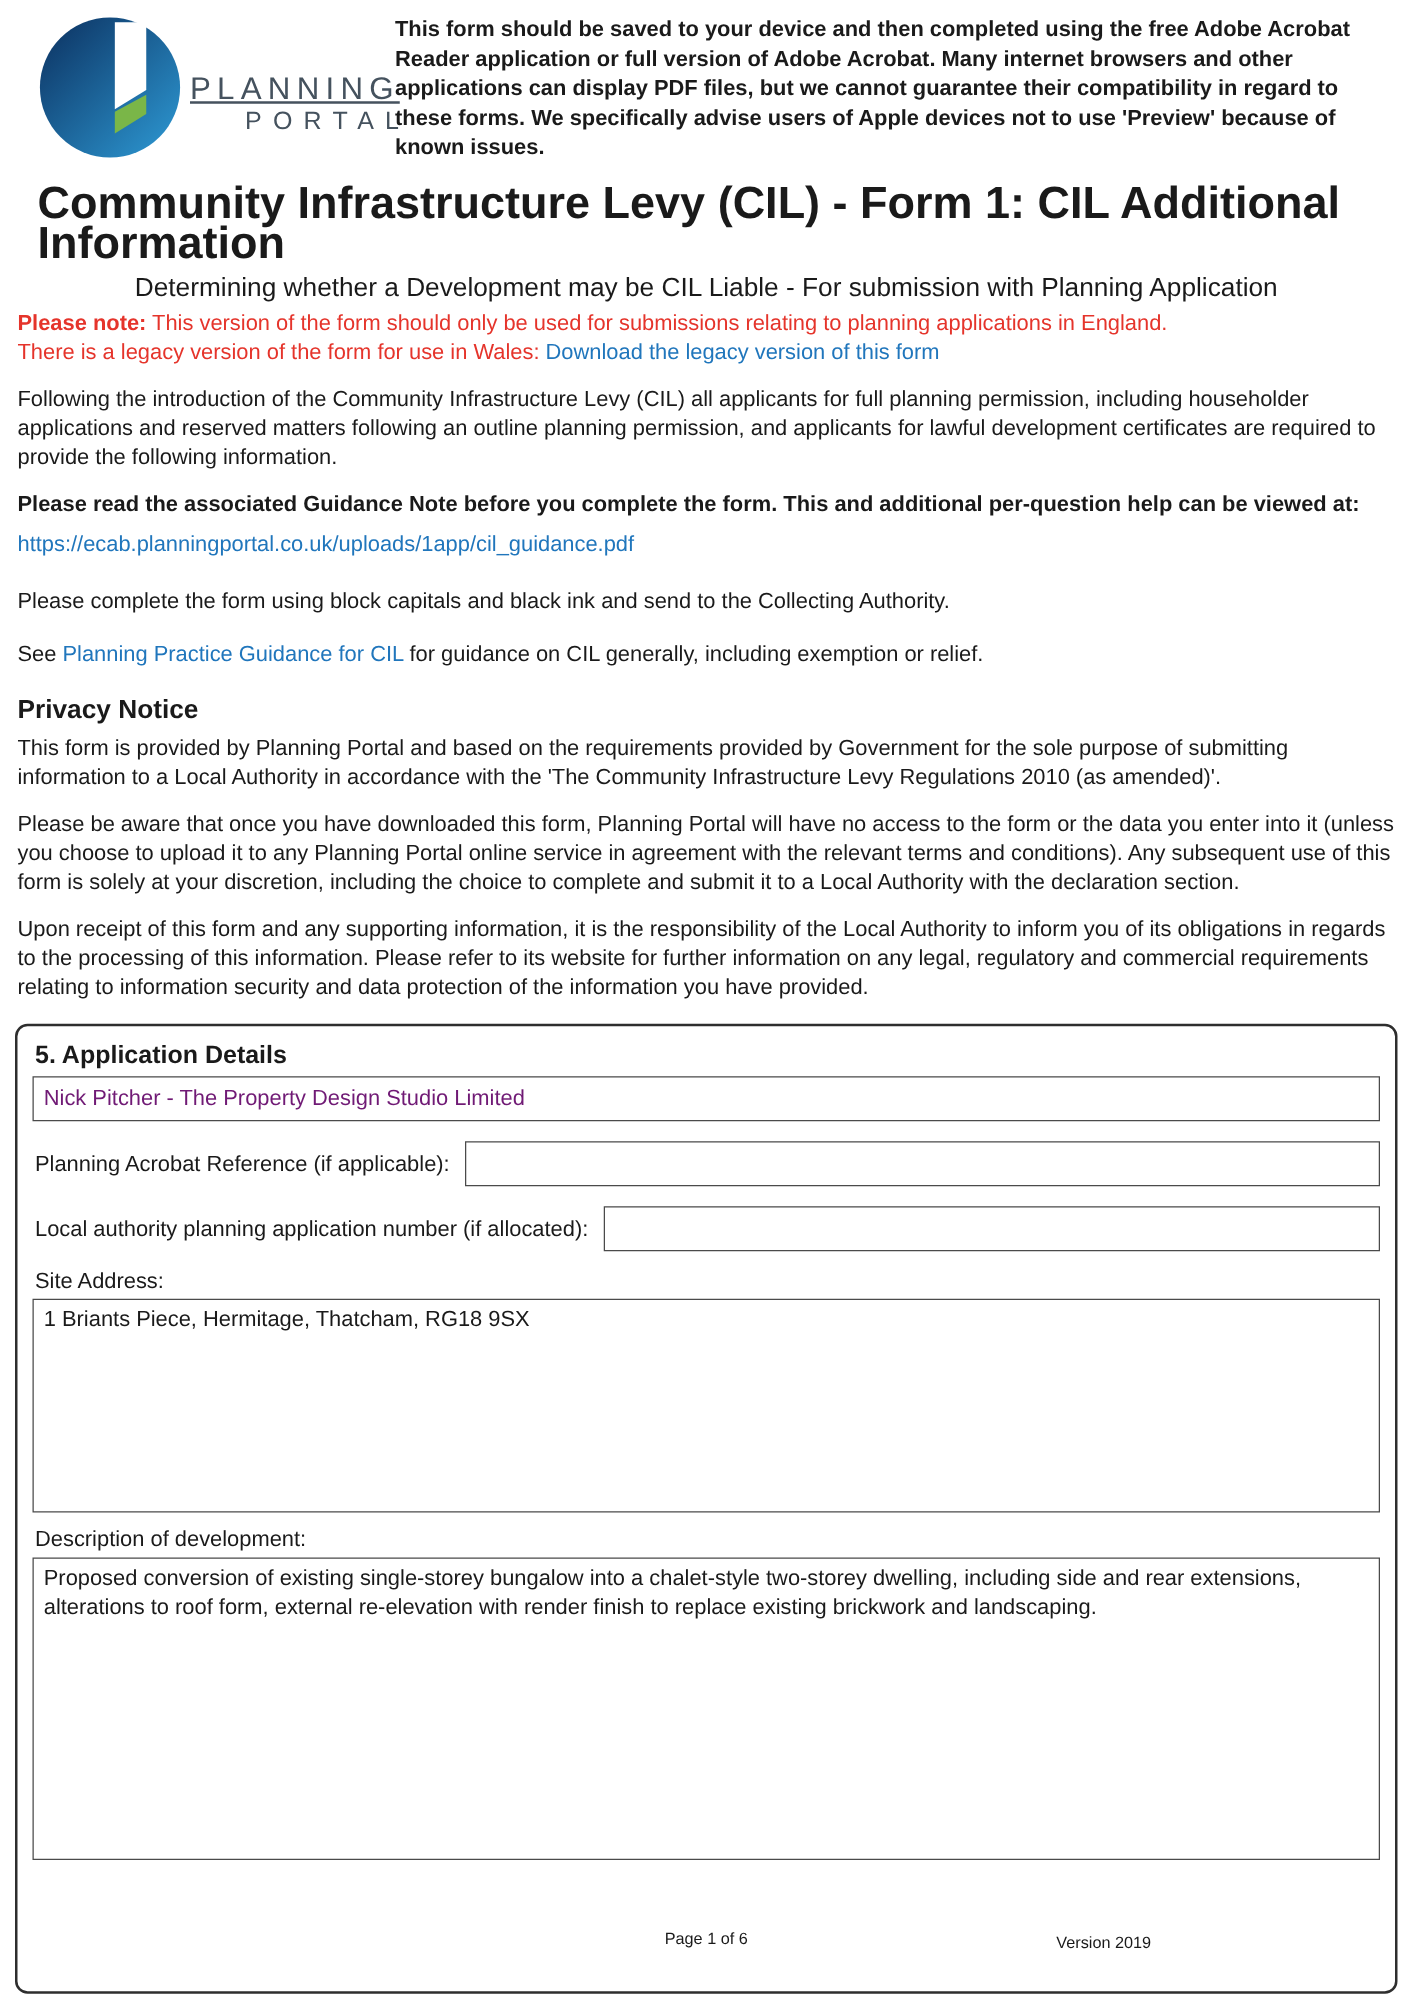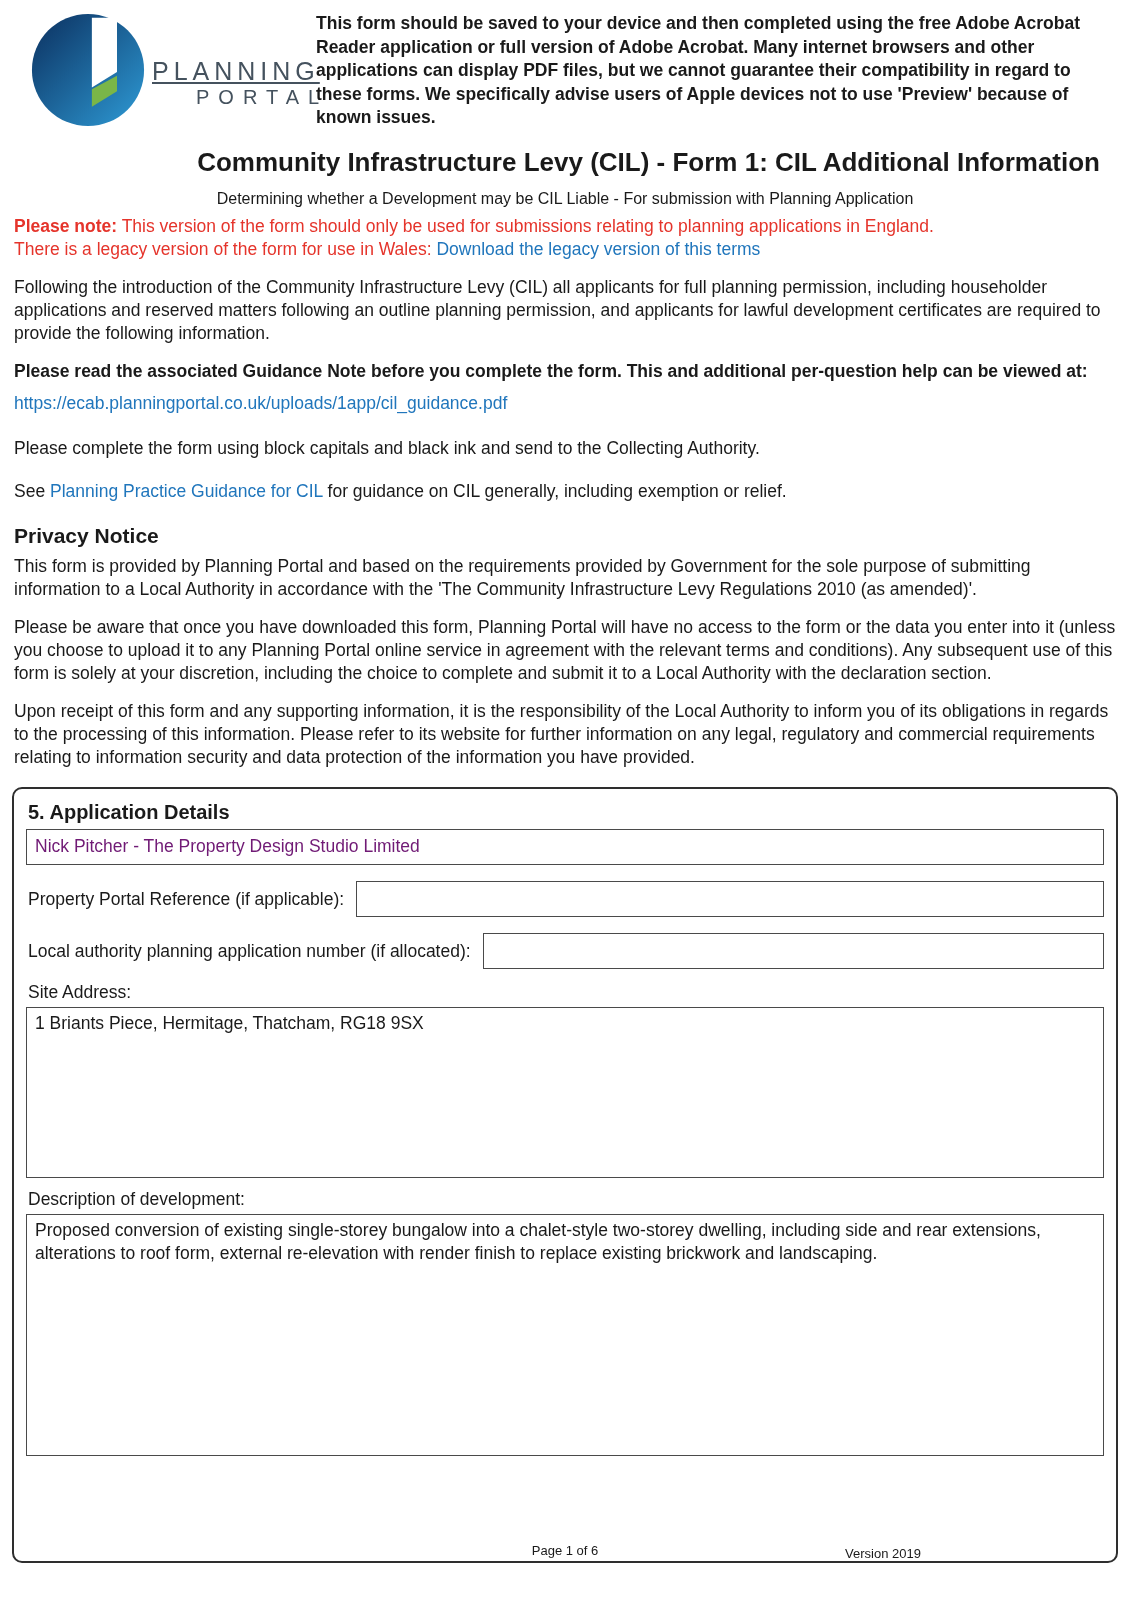--- a/index.html
+++ b/index.html
@@ -11,22 +11,22 @@
     font-size:17.5px; line-height:23px;
     overflow:hidden;
   }
   .header { display:flex; padding:10px 14px 0 30px; }
   .logo { width:286px; flex:none; display:flex; align-items:center; }
   .logo svg { width:116px; height:116px; flex:none; }
   .logo-text { margin-left:6px; margin-top:26px; color:#45525e; }
   .logo-line1 { font-size:25px; letter-spacing:5px; line-height:28px;text-decoration:underline; }
   .logo-line2 { font-size:20px; letter-spacing:9px; line-height:24px; padding-left:44px; }
   .notice { flex:1; font-weight:bold; font-size:17.5px; line-height:23.5px; padding-top:2px; }
-  h1.title { text-align:right; font-size:26px; line-height:32px; margin:16px 30px 0; }
-  .subtitle { text-align:center; font-size:16px; line-height:26px; margin-top:8px; font-weight:400; }
+  h1.title { text-align:left; font-size:36px; line-height:32px; margin:16px 30px 0; }
+  .subtitle { text-align:center; font-size:21px; line-height:26px; margin-top:8px; font-weight:400; }
   .note { margin:3px 14px 0; color:#e5342b; }
   .note b { font-weight:bold; }
   a, .link { color:#2076bc; text-decoration:none; cursor:pointer; }
   p.para { margin:15px 14px 0; }
   .bold { font-weight:bold; }
   h2.privacy { font-size:21px; margin:20px 14px 0; line-height:26px; }
   .section-box {
     margin:18px 12px 0; height:776px; overflow:hidden;
     border:2.5px solid #2e2e2e; border-radius:10px;
     padding:8px 12px 8px 12px;
@@ -79,21 +79,21 @@
     </div>
   </div>
   <div class="notice">This form should be saved to your device and then completed using the free Adobe Acrobat Reader application or full version of Adobe Acrobat. Many internet browsers and other applications can display PDF files, but we cannot guarantee their compatibility in regard to these forms. We specifically advise users of Apple devices not to use 'Preview' because of known issues.</div>
 </div>
 
 <h1 class="title">Community Infrastructure Levy (CIL) - Form 1: CIL Additional Information</h1>
 <div class="subtitle">Determining whether a Development may be CIL Liable - For  submission with Planning Application</div>
 
 <div class="note">
   <div><b>Please note:</b><span> This version of the form should only be used for submissions relating to planning applications in England.</span></div>
-  <div><span>There is a legacy version of the form for use in Wales: </span> <span class="link">Download the legacy version of this terms</span></div>
+  <div><span>There is a legacy version of the form for use in Wales: </span> <span class="link">Download the legacy version of this form</span></div>
 </div>
 
 <p class="para">Following the introduction of the Community Infrastructure Levy (CIL) all applicants for full planning permission, including householder applications and reserved matters following an outline planning permission, and applicants for lawful development certificates are required to provide the following information.</p>
 
 <p class="para bold">Please read the associated Guidance Note before you complete the form. This and additional per-question help can be viewed at:</p>
 <p class="para" style="margin-top:9px;"><span class="link">https://ecab.planningportal.co.uk/uploads/1app/cil_guidance.pdf</span></p>
 
 <p class="para" style="margin-top:22px;">Please complete the form using block capitals and black ink and send to the Collecting Authority.</p>
 
 <p class="para" style="margin-top:20px;"><span>See </span><span class="link">Planning Practice Guidance for CIL</span><span> for guidance on CIL generally, including exemption or relief.</span></p>
@@ -102,21 +102,21 @@
 <p class="para" style="margin-top:6px;">This form is provided by Planning Portal and based on the requirements provided by Government for the sole purpose of submitting information to a Local Authority in accordance with the 'The Community Infrastructure Levy Regulations 2010 (as amended)'.</p>
 <p class="para">Please be aware that once you have downloaded this form, Planning Portal will have no access to the form or the data you enter into it (unless you choose to upload it to any Planning Portal online service in agreement with the relevant terms and conditions). Any subsequent use of this form is solely at your discretion, including the choice to complete and submit it to a Local Authority with the declaration section.</p>
 <p class="para">Upon receipt of this form and any supporting information, it is the responsibility of the Local Authority to inform you of its obligations in regards to the processing of this information. Please refer to its website for further information on any legal, regulatory and commercial requirements relating to information security and data protection of the information you have provided.</p>
 
 <div class="section-box">
   <div class="section-heading">5. Application Details</div>
 
   <input class="text-input" type="text" value="Nick Pitcher - The Property Design Studio Limited" style="">
 
   <div class="inline-row">
-    <div class="field-label">Property Portal Reference (if applicable):</div>
+    <div class="field-label">Planning Acrobat Reference (if applicable):</div>
     <input class="text-input" type="text" value="" style="">
   </div>
 
   <div class="inline-row">
     <div class="field-label">Local authority planning application number (if allocated):</div>
     <input class="text-input" type="text" value="" style="">
   </div>
 
   <div class="field-label" style="margin-top:12px;">Site Address:</div>
   <textarea class="area-input site-area" style="">1 Briants Piece, Hermitage, Thatcham, RG18 9SX</textarea>

